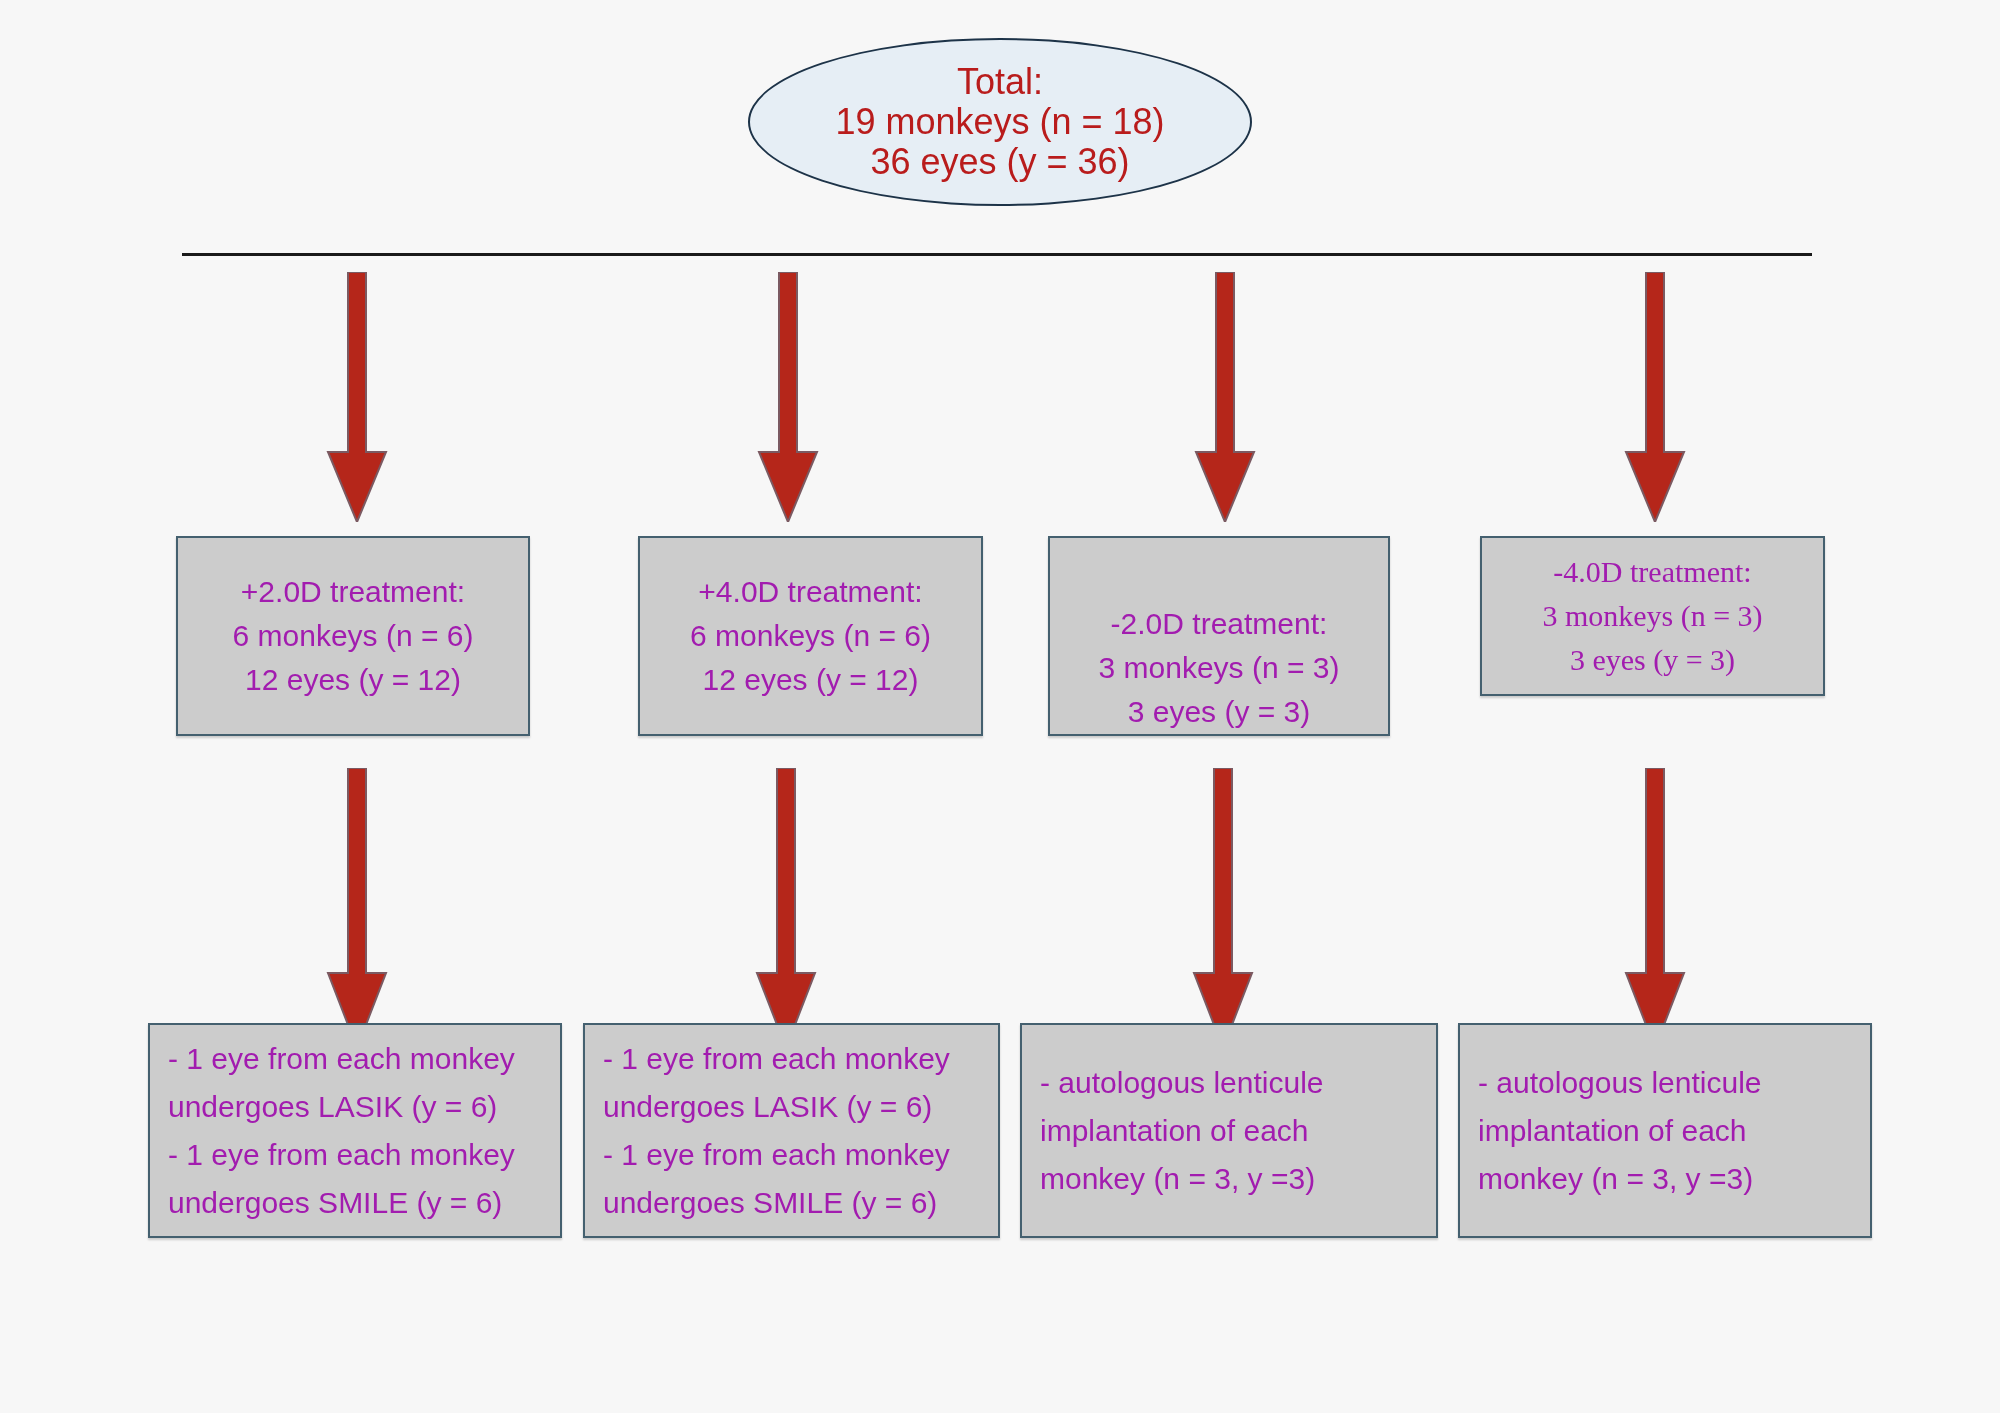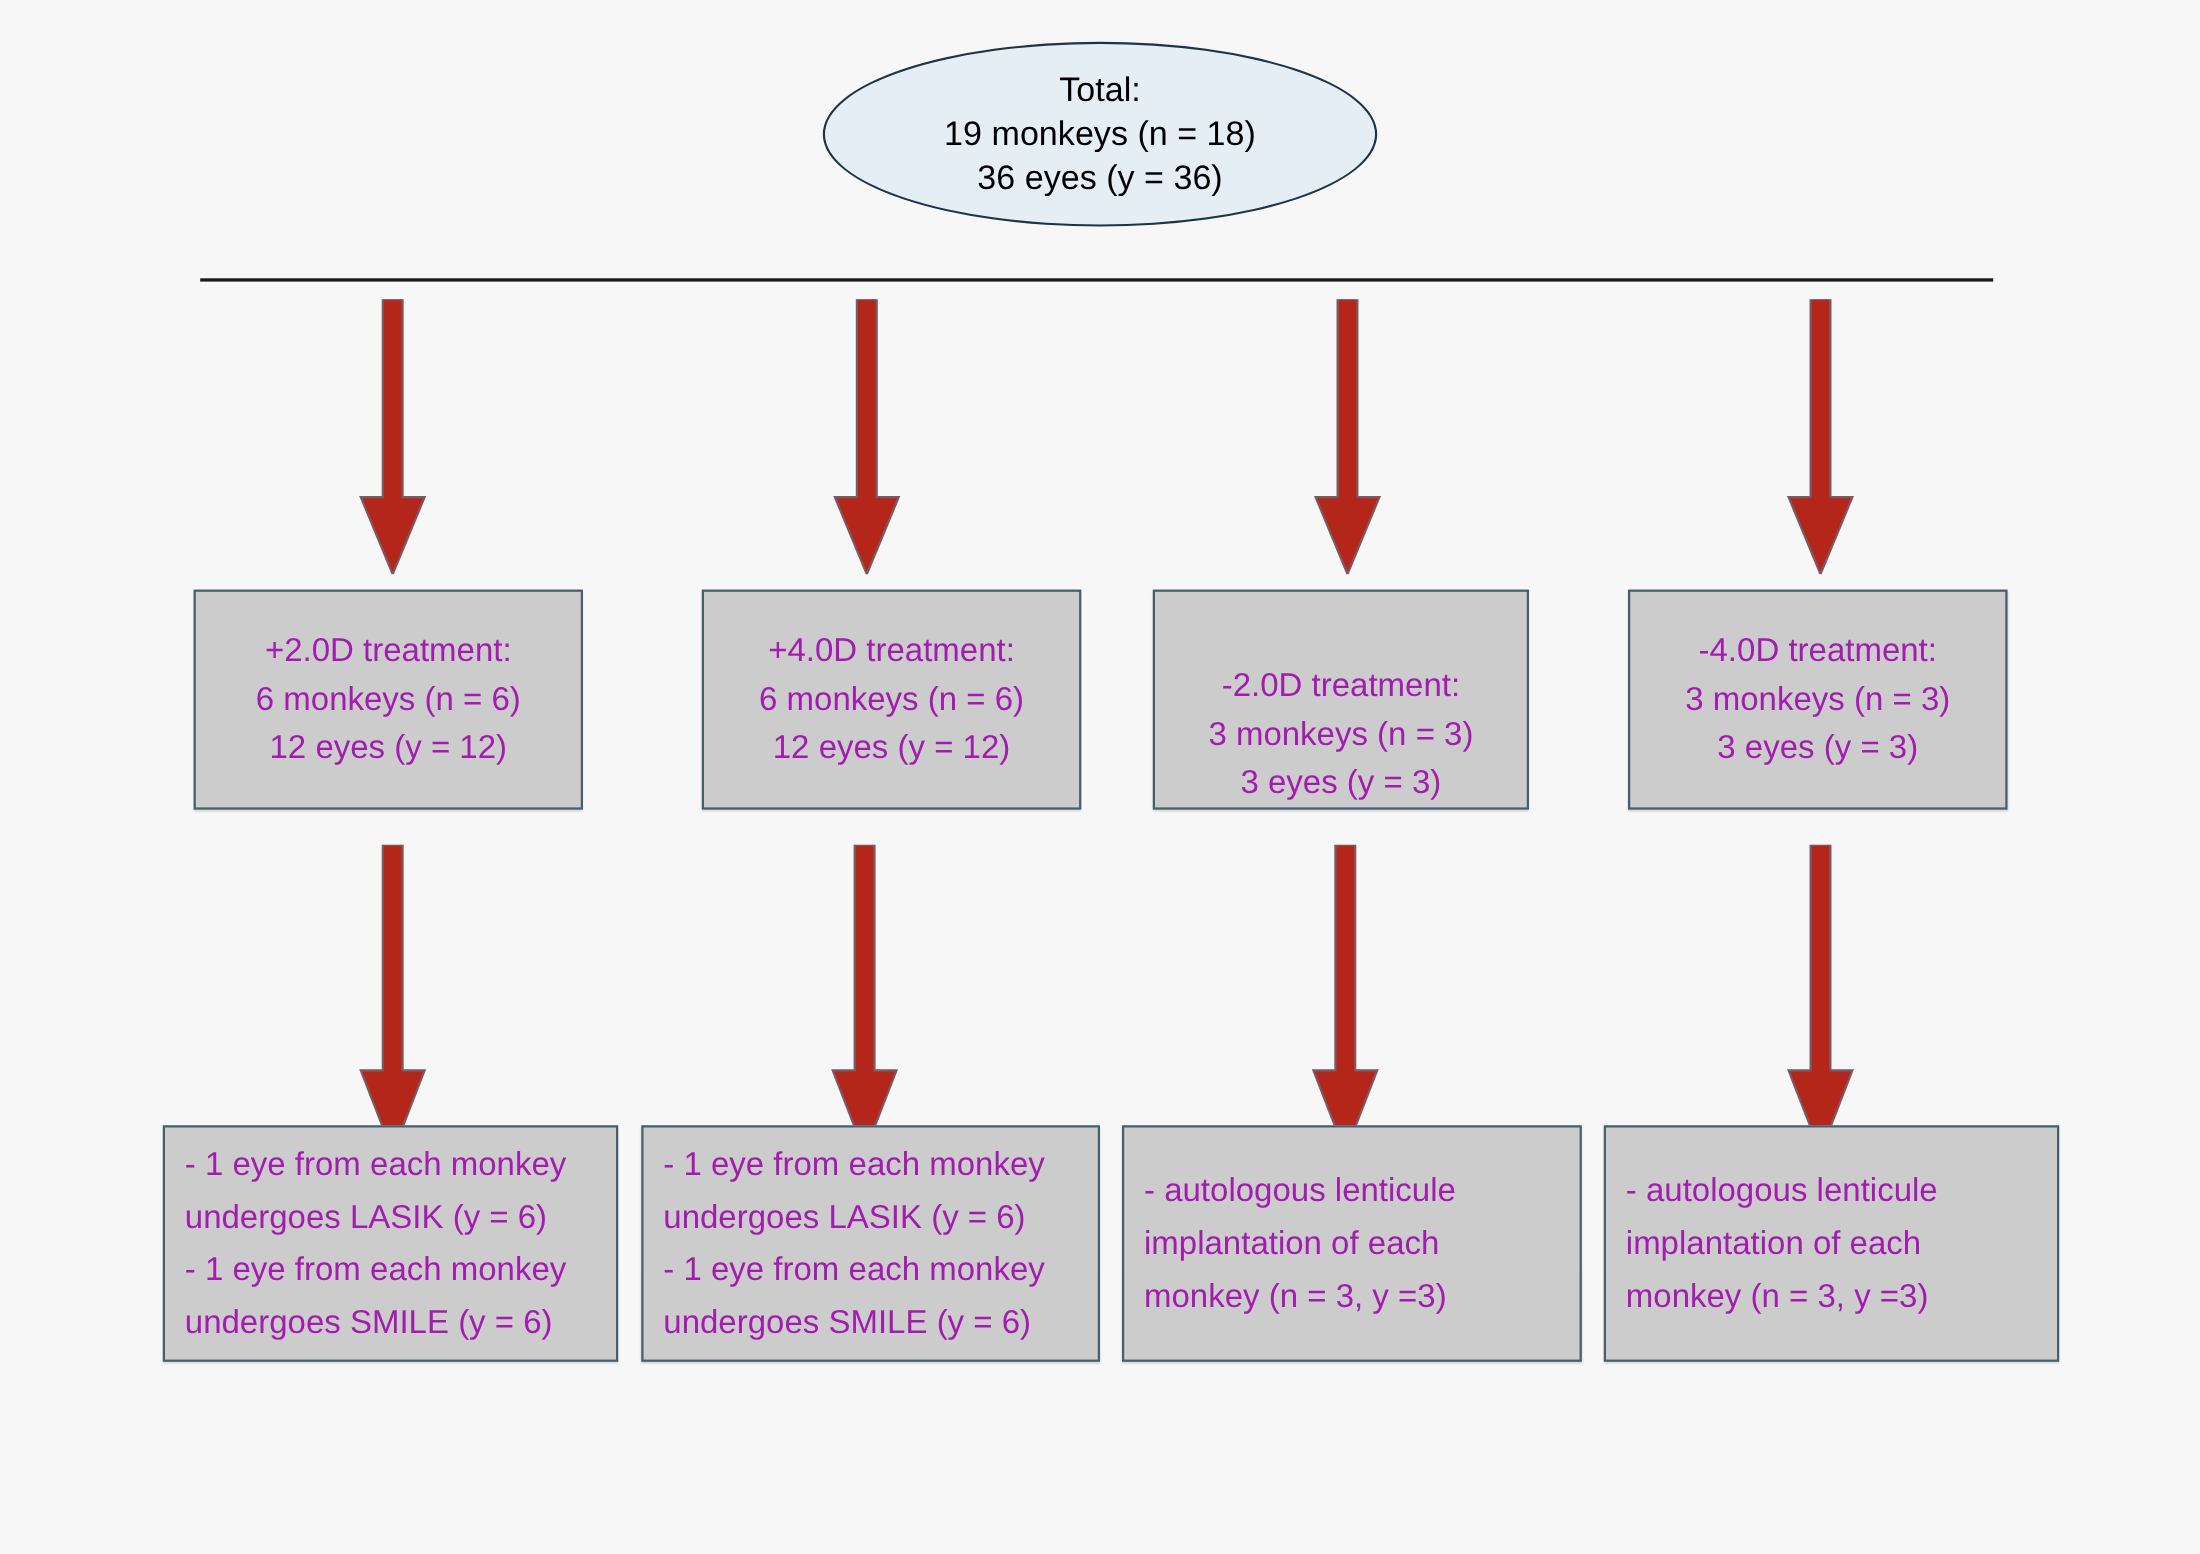--- a/index.html
+++ b/index.html
@@ -28,22 +28,22 @@
     border: 2px solid #1d3348;
     border-radius: 50%;
     background: #e6eef5;
     display: flex;
     flex-direction: column;
     align-items: center;
     justify-content: center;
     box-sizing: border-box;
   }
   .root-ellipse .line {
-    color: #000000;
-    font-size: 31px;
+    color: #b91c1c;
+    font-size: 36px;
     line-height: 40px;
     white-space: nowrap;
     text-align: center;
   }
 
   
   .hline {
     position: absolute;
     left: 182px;
     top: 253px;
@@ -126,21 +126,21 @@
     <div class="line">6 monkeys (n = 6)</div>
     <div class="line">12 eyes (y = 12)</div>
   </div>
 
   <div class="node-box centered" style="left:1048px; top:536px; width:342px; height:200px;justify-content:flex-end;">
     <div class="line">-2.0D treatment:</div>
     <div class="line">3 monkeys (n = 3)</div>
     <div class="line">3 eyes (y = 3)</div>
   </div>
 
-  <div class="node-box centered" style="left:1480px; top:536px; width:345px; height:200px;">
+  <div class="node-box centered" style="left:1480px; top:536px; width:345px; height:160px;font-family:Liberation Serif, serif;">
     <div class="line">-4.0D treatment:</div>
     <div class="line">3 monkeys (n = 3)</div>
     <div class="line">3 eyes (y = 3)</div>
   </div>
 
   <svg class="arrow" style="left:326px; top:768px;" width="62" height="280" viewBox="0 0 62 280">
     <polygon points="22,0 40,0 40,205 60,205 31,280 2,205 22,205" fill="#b5261a" stroke="#7b5a62" stroke-width="2"></polygon>
   </svg>
   <svg class="arrow" style="left:755px; top:768px;" width="62" height="280" viewBox="0 0 62 280">
     <polygon points="22,0 40,0 40,205 60,205 31,280 2,205 22,205" fill="#b5261a" stroke="#7b5a62" stroke-width="2"></polygon>

